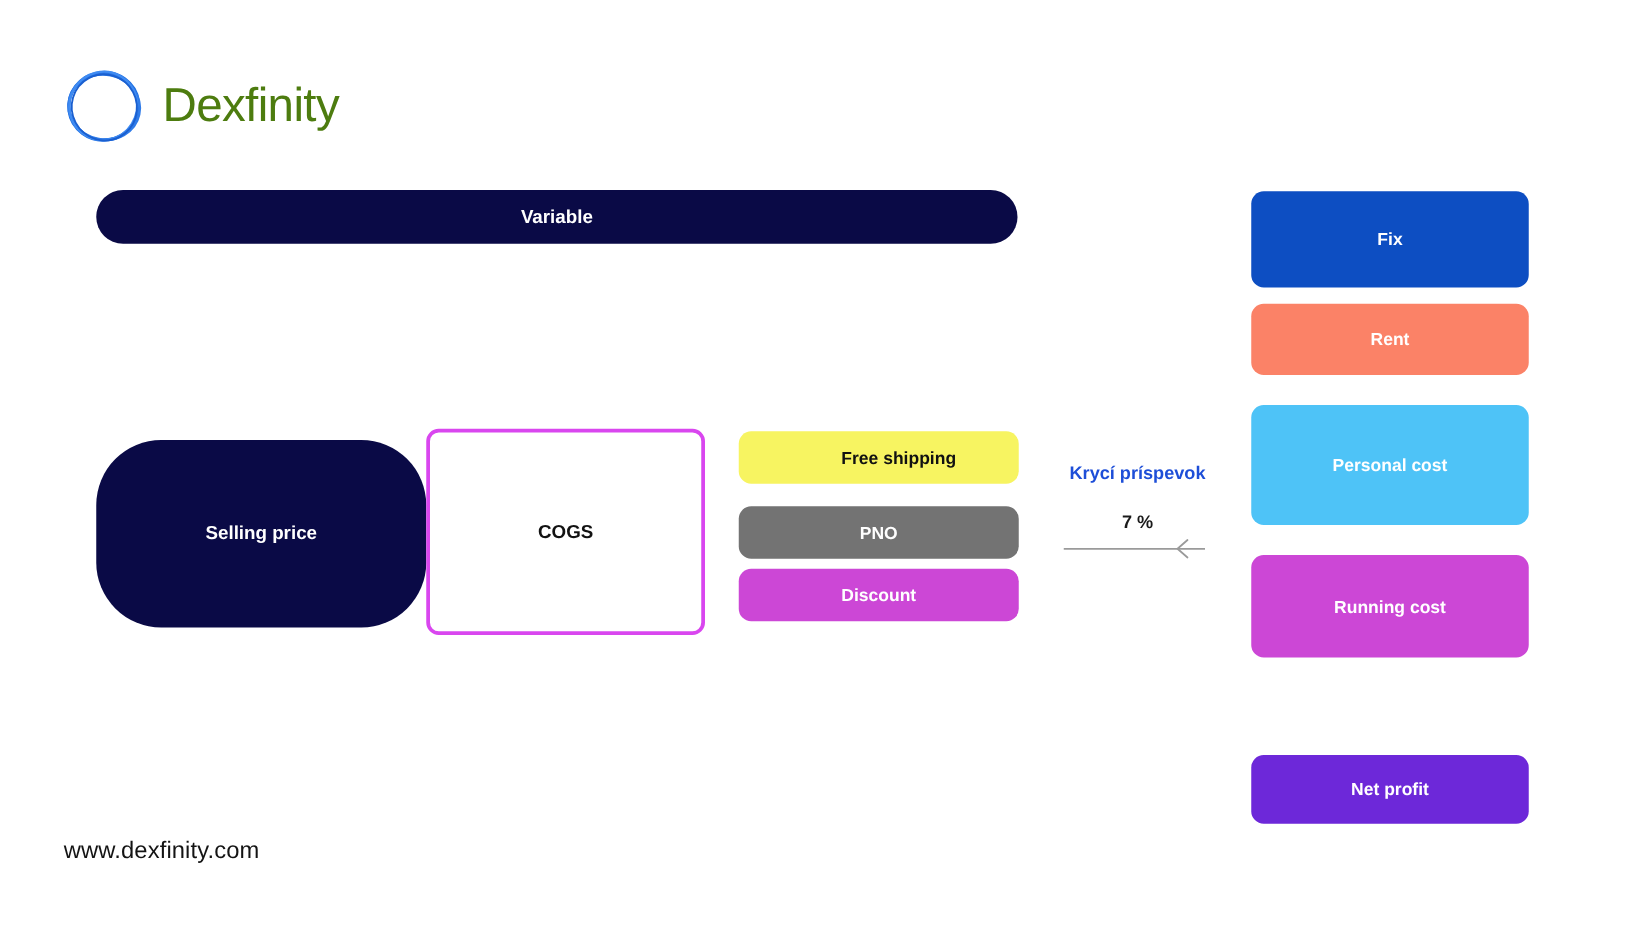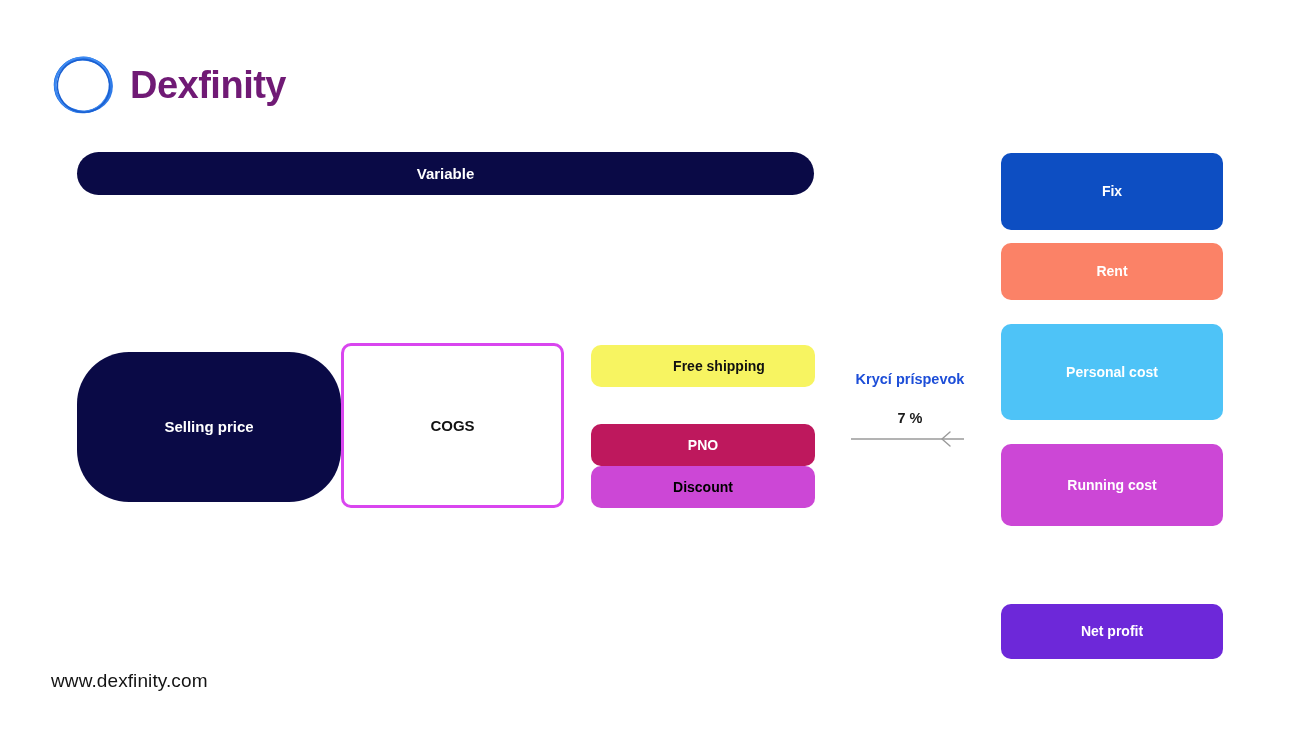--- a/index.html
+++ b/index.html
@@ -34,22 +34,22 @@
     align-items: center;
     gap: 14px;
   }
   .brand-mark {
     width: 66px;
     height: 66px;
     display: block;
   }
   .brand-name {
     font-size: 38px;
-    font-weight: 700;
-    color: #701a75;
+    font-weight: 400;
+    color: #4d7c0f;
     letter-spacing: -0.5px;
     line-height: 1;
     white-space: nowrap;
     text-align: center;
   }
 
   
   .node {
     position: absolute;
     display: flex;
@@ -111,28 +111,28 @@
     font-size: 14px;
     font-weight: 700;
   }
   .bar-free-shipping {
     top: 345px;
     background: #f7f461;
     color: #111111;
     padding-left: 32px;
   }
   .bar-pno {
-    top: 424px;
-    background: #be185d;
+    top: 405px;
+    background: #737373;
     color: #ffffff;
   }
   .bar-discount {
-    top: 466px;
+    top: 455px;
     background: #cc47d6;
-    color: #000000;
+    color: #ffffff;
   }
 
   
   .annotation {
     position: absolute;
     left: 840px;
     top: 371px;
     width: 140px;
     text-align: center;
     user-select: none;

